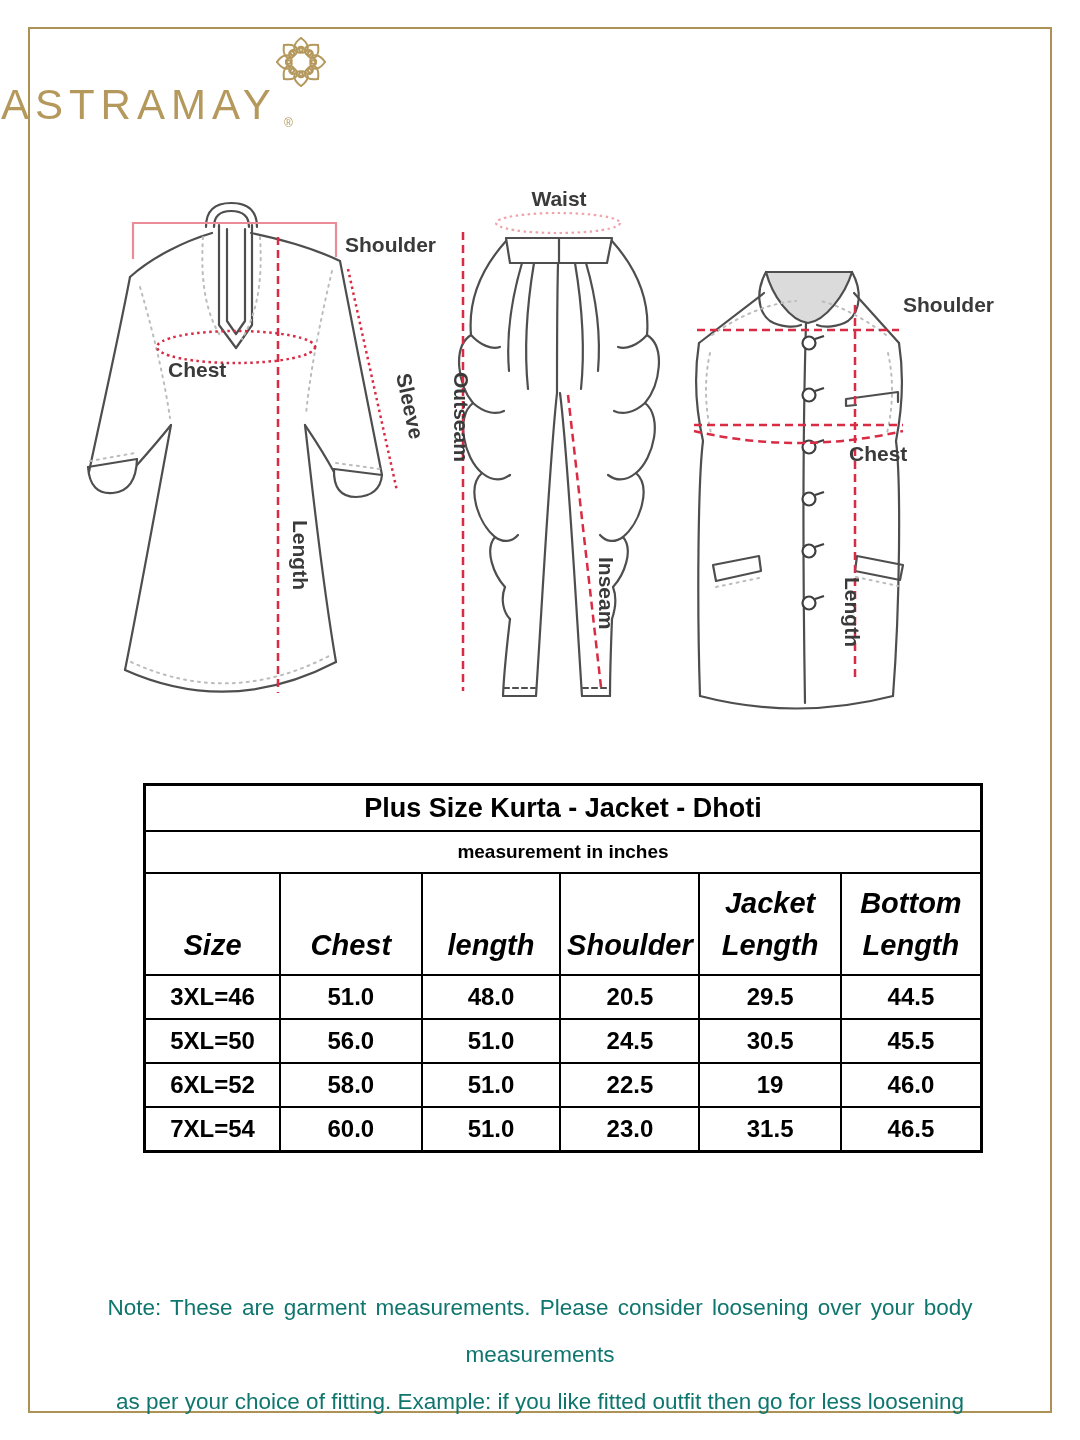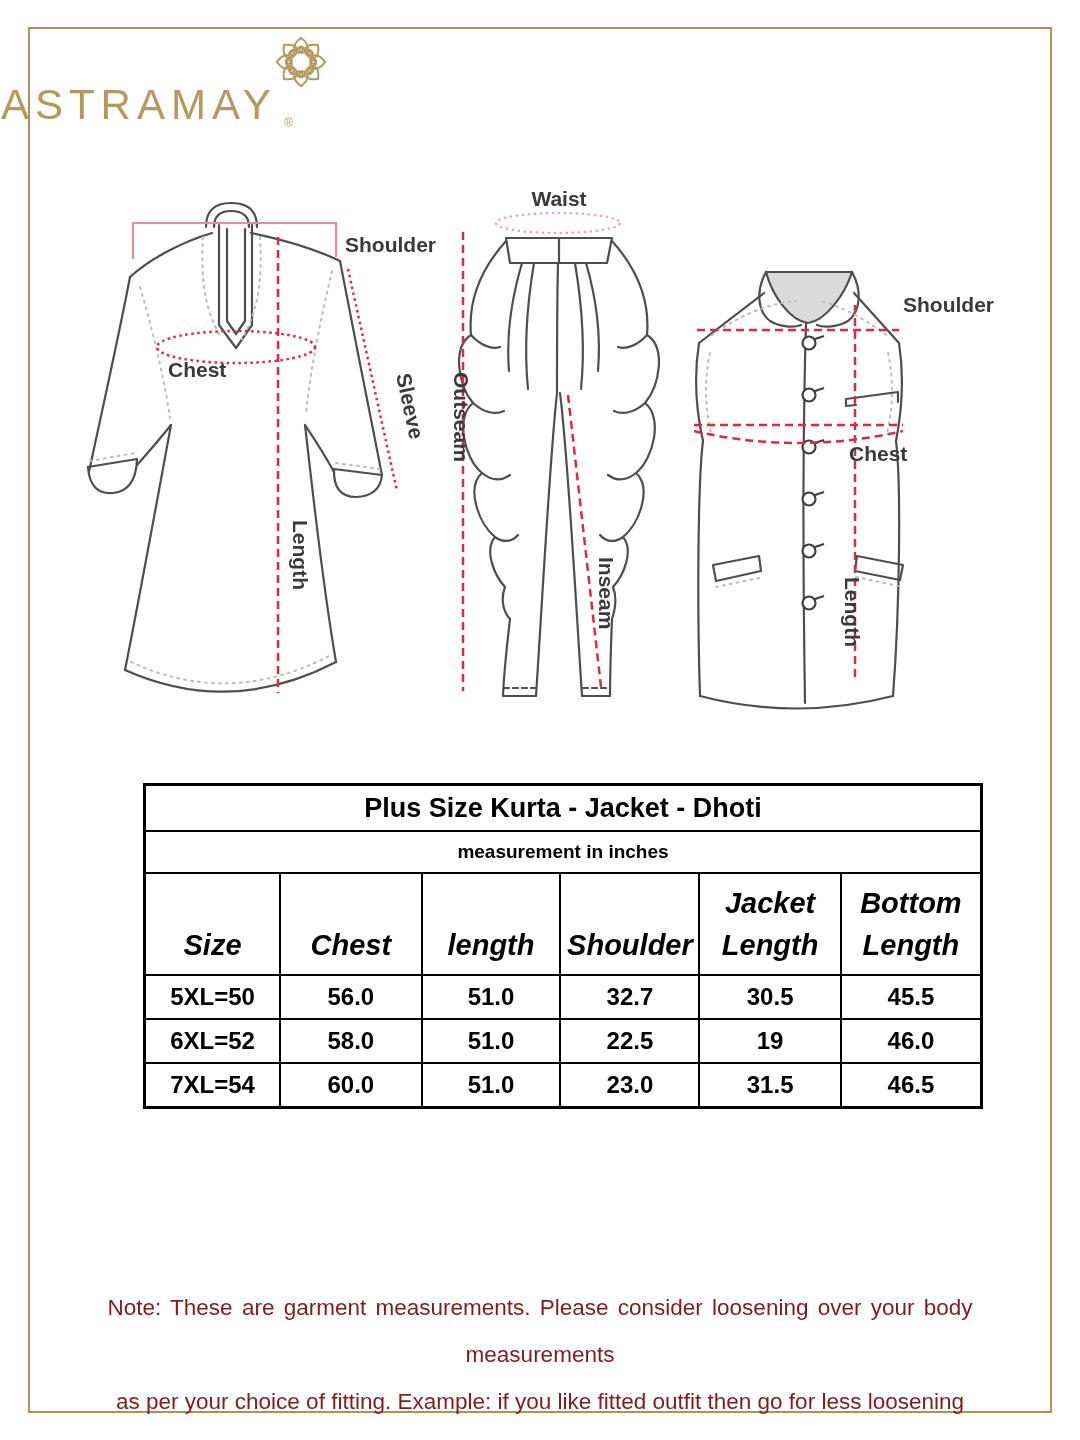--- a/index.html
+++ b/index.html
@@ -44,21 +44,21 @@
     border:2px solid #000;text-align:center;font-weight:700;padding:0 3px;
     overflow:hidden;
   }
   tr.t-title td{height:44px;font-size:27px;}
   tr.t-sub td{height:40px;font-size:19px;border-radius:6px;}
   tr.t-head th{height:92px;font-size:29px;vertical-align:bottom;padding-bottom:8px;line-height:1.45;font-style:italic;}
   tr.t-row td{height:42px;font-size:24px;}
   
   .note{
     position:absolute;left:40px;right:40px;top:1284px;text-align:center;
-    font-size:22.5px;color:#7f1d1d;line-height:47px;
+    font-size:22.5px;color:#0f766e;line-height:47px;
   }
   .note .l1{word-spacing:3px;}
 </style>
 </head>
 <body>
 
 <div class="frame"></div>
 
 <div class="logo">
   <div class="logo-inner">
@@ -257,24 +257,32 @@
       </tr>
       <tr class="t-head">
         <th>Size</th>
         <th>Chest</th>
         <th>length</th>
         <th>Shoulder</th>
         <th>Jacket Length</th>
         <th>Bottom Length</th>
       </tr>
       <tr class="t-row">
+        <td>3XL=46</td>
+        <td>51.0</td>
+        <td>48.0</td>
+        <td>20.5</td>
+        <td>29.5</td>
+        <td>44.5</td>
+      </tr>
+      <tr class="t-row">
         <td>5XL=50</td>
         <td>56.0</td>
         <td>51.0</td>
-        <td>32.7</td>
+        <td>24.5</td>
         <td>30.5</td>
         <td>45.5</td>
       </tr>
       <tr class="t-row">
         <td>6XL=52</td>
         <td>58.0</td>
         <td>51.0</td>
         <td>22.5</td>
         <td>19</td>
         <td>46.0</td>

